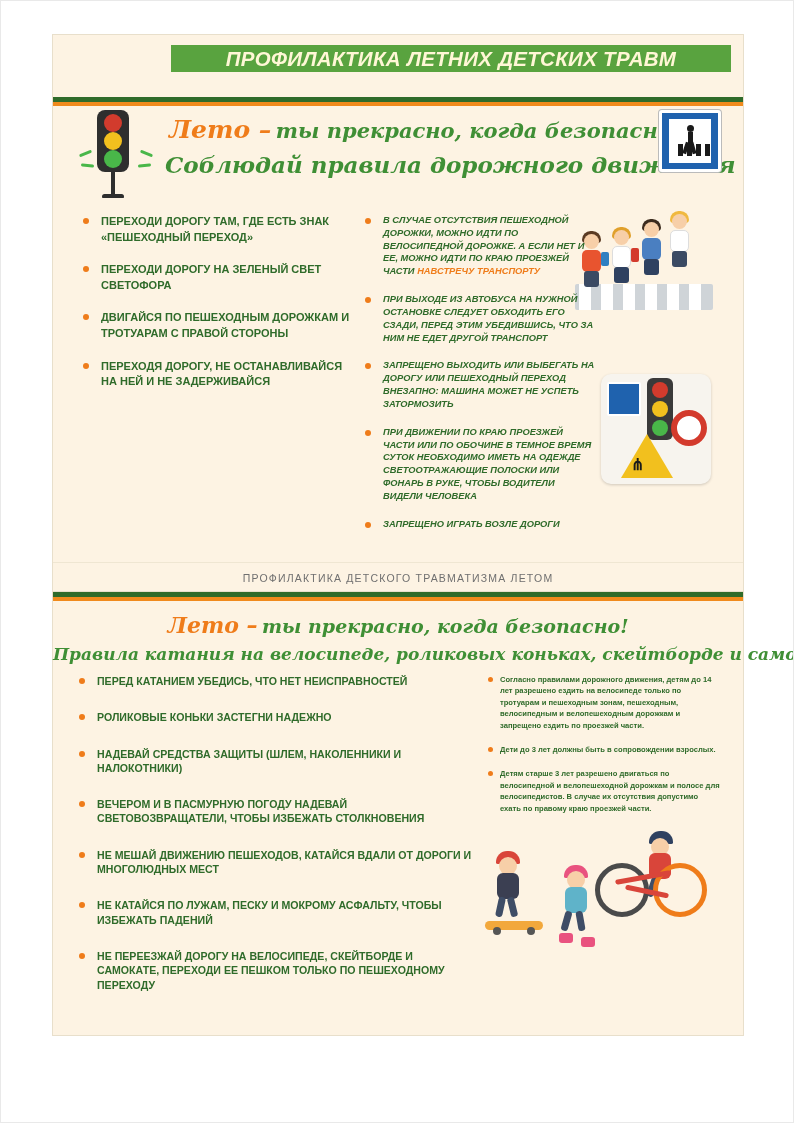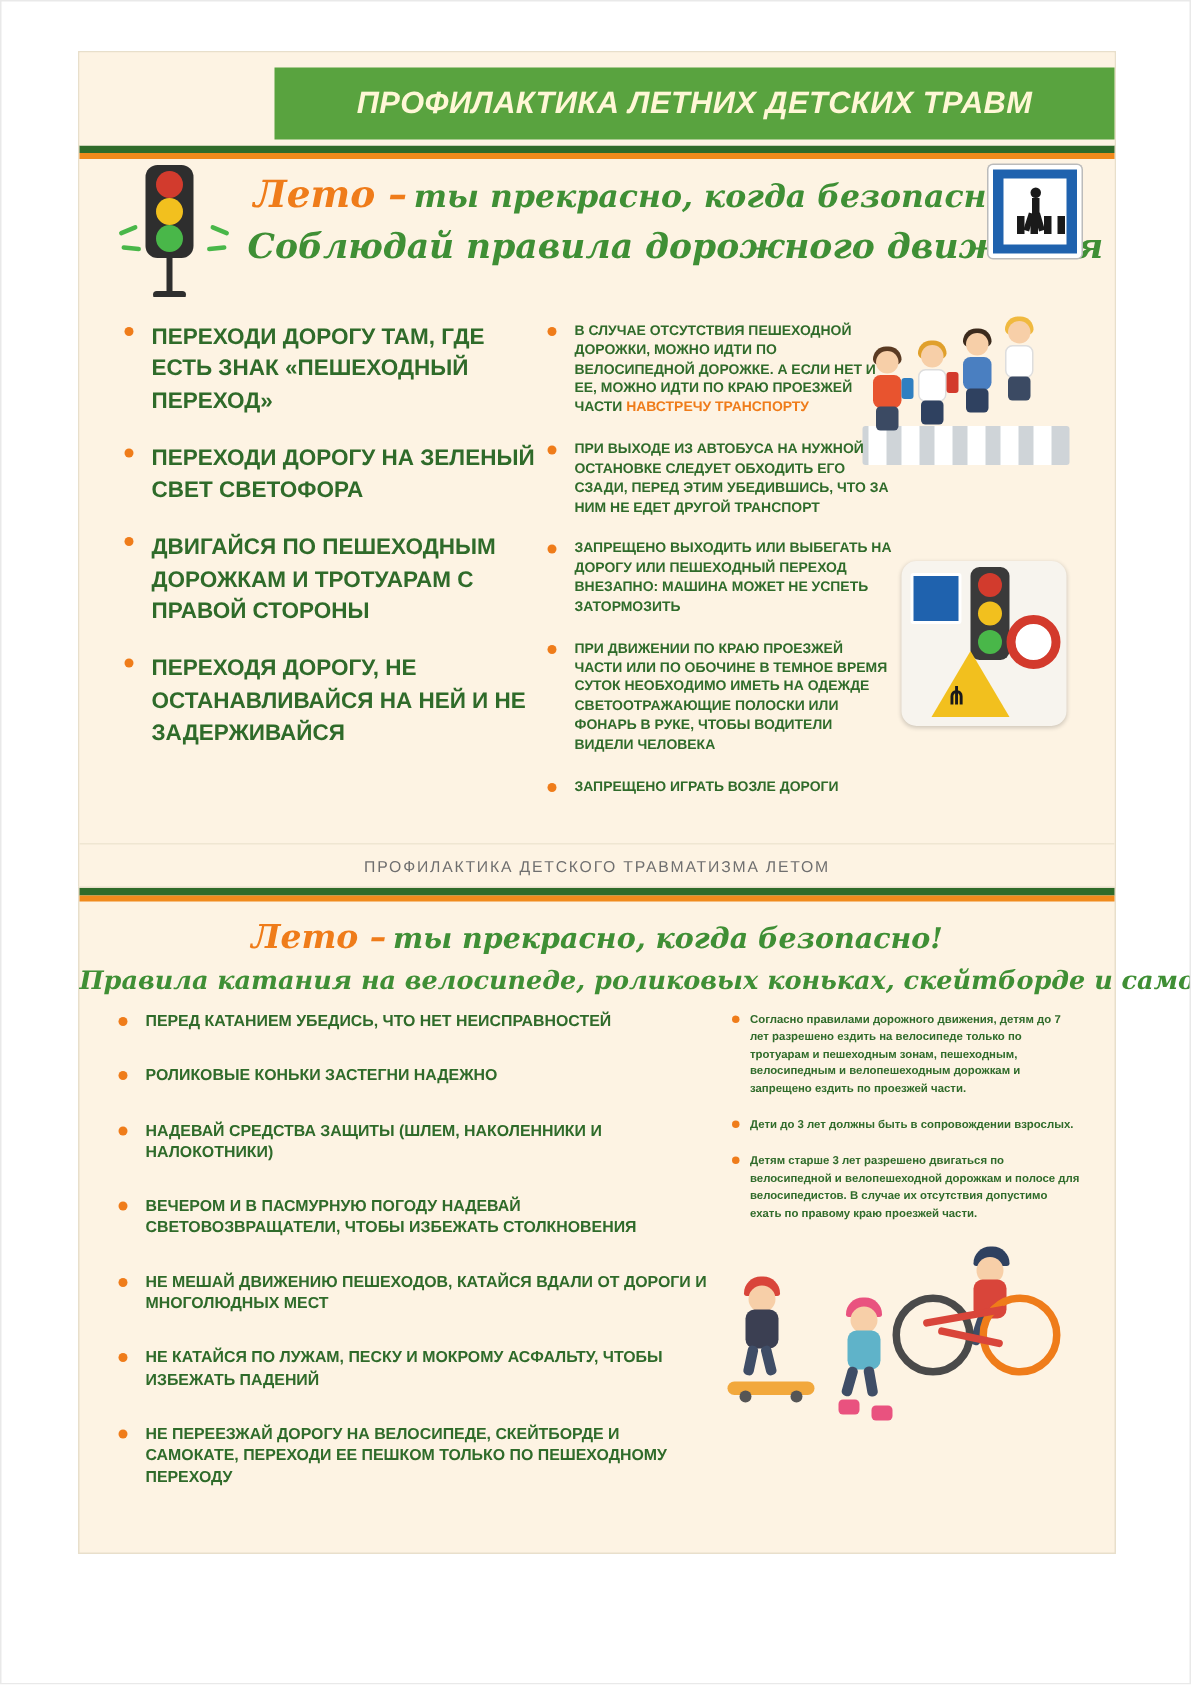--- a/index.html
+++ b/index.html
@@ -25,24 +25,24 @@
     border: 1px solid #e8dfcb;
     box-sizing: border-box;
   }
   .title-band {
     position: relative;
     height: 62px;
     background: #fdf3e3;
   }
   .title-green {
     position: absolute;
-    right: 0;
+    right: 12px;
     top: 10px;
     width: 560px;
-    height: 48px;
+    height: 27px;
     background: #59a33f;
     display: flex;
     align-items: center;
     justify-content: center;
   }
   .title-green span {
     color: #fff7d6;
     font-weight: bold;
     font-size: 20.5px;
     letter-spacing: 0.3px;
@@ -223,39 +223,40 @@
   ul.blist {
     list-style: none;
     margin: 0;
     padding: 0;
   }
   ul.blist li {
     position: relative;
     padding-left: 22px;
     margin-bottom: 17px;
     color: #2f6b2a;
-    font-size: 15px;
+    font-size: 11px;
     font-weight: bold;
     line-height: 1.42;
     text-transform: uppercase;
   }
   ul.blist li:before {
     content: "";
     position: absolute;
     left: 4px;
     top: 4px;
     width: 6px;
     height: 6px;
     border-radius: 50%;
     background: #ef7c1a;
   }
   ul.blist.small li {
     font-size: 9.3px;
     margin-bottom: 15px;
     line-height: 1.38;
+    font-style: italic;
   }
   .hl-red { color: #d33a2c; }
   .hl-orange { color: #ef7c1a; }
 
   
   .kids-cross {
     position: absolute;
     right: 2px;
     top: 0px;
     width: 140px;
@@ -642,21 +643,21 @@
         <li><span>Надевай средства защиты (шлем, наколенники и налокотники)</span></li>
         <li><span>Вечером и в пасмурную погоду надевай световозвращатели, чтобы избежать столкновения</span></li>
         <li><span>Не мешай движению пешеходов, катайся вдали от дороги и многолюдных мест</span></li>
         <li><span>Не катайся по лужам, песку и мокрому асфальту, чтобы избежать падений</span></li>
         <li><span>Не переезжай дорогу на велосипеде, скейтборде и самокате, переходи ее пешком только по пешеходному переходу</span></li>
       </ul>
     </div>
 
     <div class="b-right">
       <ul class="tiny">
-        <li><span>Согласно правилами дорожного движения, детям до 7 лет разрешено ездить на велосипеде только по тротуарам и пешеходным зонам, пешеходным, велосипедным и велопешеходным дорожкам и запрещено ездить по проезжей части.</span></li>
+        <li><span>Согласно правилами дорожного движения, детям до 14 лет разрешено ездить на велосипеде только по тротуарам и пешеходным зонам, пешеходным, велосипедным и велопешеходным дорожкам и запрещено ездить по проезжей части.</span></li>
         <li><span>Дети до 3 лет должны быть в сопровождении взрослых.</span></li>
         <li><span>Детям старше 3 лет разрешено двигаться по велосипедной и велопешеходной дорожкам и полосе для велосипедистов. В случае их отсутствия допустимо ехать по правому краю проезжей части.</span></li>
       </ul>
 
       <div class="sport-scene">
 
         <div class="sk" style="left:6px; top:22px; width:70px; height:90px;">
           <div class="helmet" style="background:#d9453a"></div>
           <div class="head"></div>
           <div class="torso" style="background:#3b3f52"></div>

